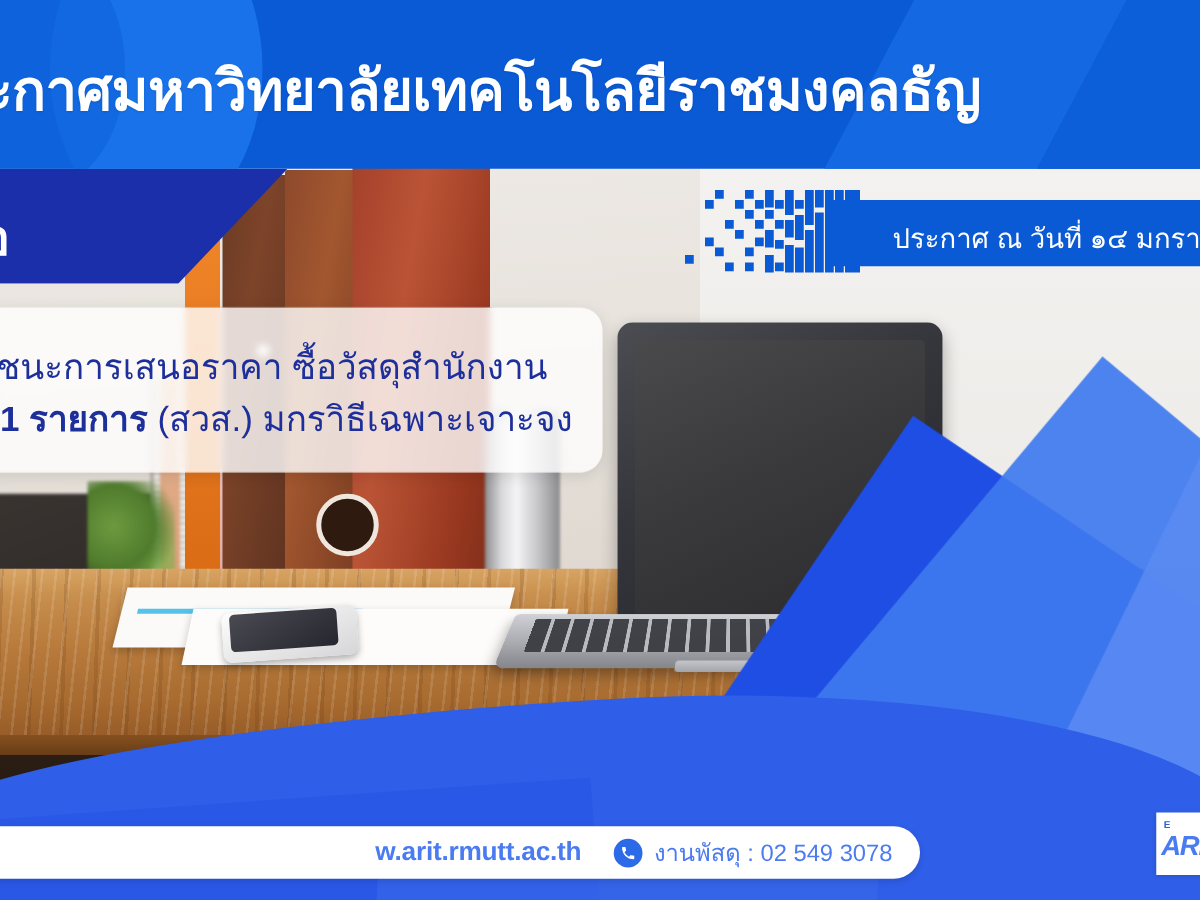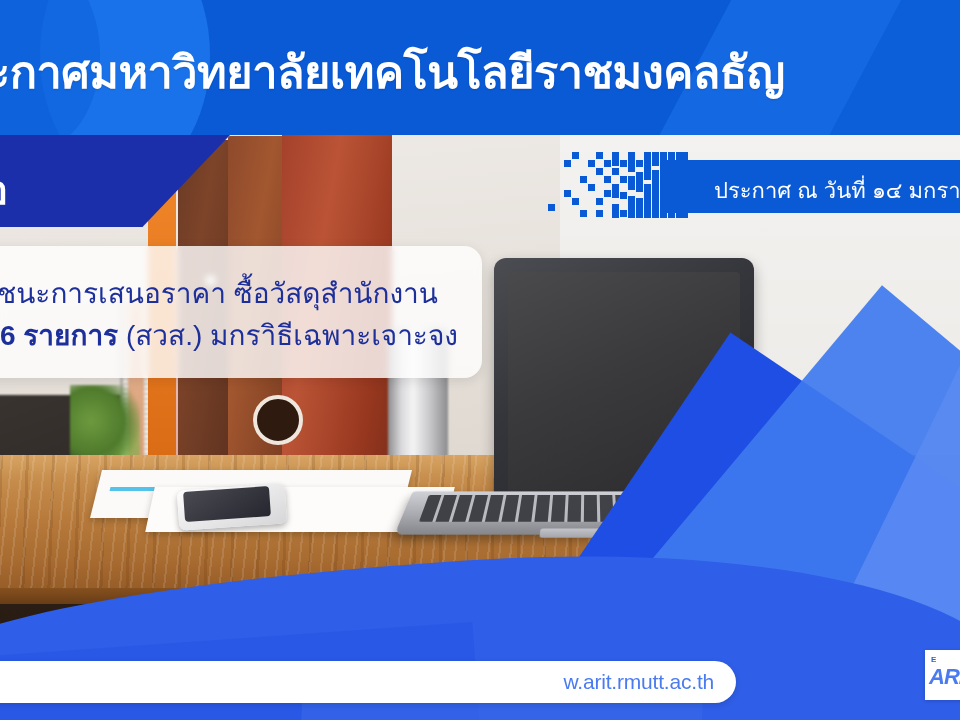--- a/index.html
+++ b/index.html
@@ -142,21 +142,21 @@
   
   .pill{position:absolute;left:-210px;top:661px;width:946px;height:42px;border-radius:21px;
         background:#ffffff;box-shadow:0 2px 6px rgba(0,0,0,.14);
         display:flex;align-items:center;justify-content:flex-end;gap:26px;padding-right:22px;
         box-sizing:border-box;}
   .pill-item{display:flex;align-items:center;gap:9px;color:#4a7bf0;font-size:19px;font-weight:500;
         white-space:nowrap;}
   .ic{width:23px;height:23px;border-radius:50%;background:#2d6ae8;color:#fff;
         display:flex;align-items:center;justify-content:center;flex:0 0 auto;}
   .ic svg{display:block;}
-  .web-txt{color:#4a7bf0;font-size:21px;font-weight:400;letter-spacing:-.2px;}
+  .web-txt{color:#4a7bf0;font-size:21px;font-weight:700;letter-spacing:-.2px;}
 
   
   .logobox{position:absolute;left:925px;top:650px;width:62px;height:50px;background:#fff;
         box-shadow:0 1px 4px rgba(0,0,0,.18);overflow:hidden;}
   .logo-top{position:absolute;left:6px;top:5px;font-size:8px;color:#2d5fd8;font-weight:700;
         letter-spacing:.5px;white-space:nowrap;}
   .logo-main{position:absolute;left:4px;top:14px;font-size:22px;color:#4a7bf0;font-weight:700;
         font-style:italic;letter-spacing:-1px;white-space:nowrap;}
 </style>
 </head>
@@ -251,33 +251,41 @@
     <div class="px" style="left:120px;top:0px;width:7px;height:52px;"></div>
     <div class="px" style="left:120px;top:56px;width:7px;height:10px;"></div>
     <div class="px" style="left:128px;top:0px;width:12px;height:66px;"></div>
   </div>
   <div class="datebar"></div>
   <div class="datetext">ประกาศ ณ วันที่ ๑๔ มกรา</div>
 
   <div class="card"></div>
   <div class="card-l1">ชนะการเสนอราคา ซื้อวัสดุสำนักงาน</div>
   <div class="card-l2">
-    <b>6 รายการ</b>
+    <b>1 รายการ</b>
     <span>(สวส.) มกราิธีเฉพาะเจาะจง</span>
   </div>
 
   <div class="b-shape2"></div>
   <div class="b-shape3"></div>
   <div class="b-shape4"></div>
   <div class="b-shape1"></div>
   <div class="b-shape5"></div>
   <div class="b-shape6"></div>
 
   <div class="pill">
     <span class="web-txt">w.arit.rmutt.ac.th</span>
+    <span class="pill-item">
+      <span class="ic">
+        <svg width="13" height="13" viewBox="0 0 24 24" fill="#fff">
+            <path d="M6.6 10.8c1.4 2.8 3.8 5.1 6.6 6.6l2.2-2.2c.3-.3.7-.4 1-.2 1.2.4 2.4.6 3.7.6.6 0 1 .4 1 1V20c0 .6-.4 1-1 1C10.7 21 3 13.3 3 3.9c0-.6.4-1 1-1h3.4c.6 0 1 .4 1 1 0 1.3.2 2.5.6 3.7.1.3 0 .7-.2 1l-2.2 2.2z"></path>
+          </svg>
+      </span>
+      <span>งานพัสดุ : 02 549 3078</span>
+    </span>
   </div>
 
   <div class="logobox">
     <div class="logo-top">E</div>
     <div class="logo-main">ARI</div>
   </div>
 
 </div>
 
 </body></html>

